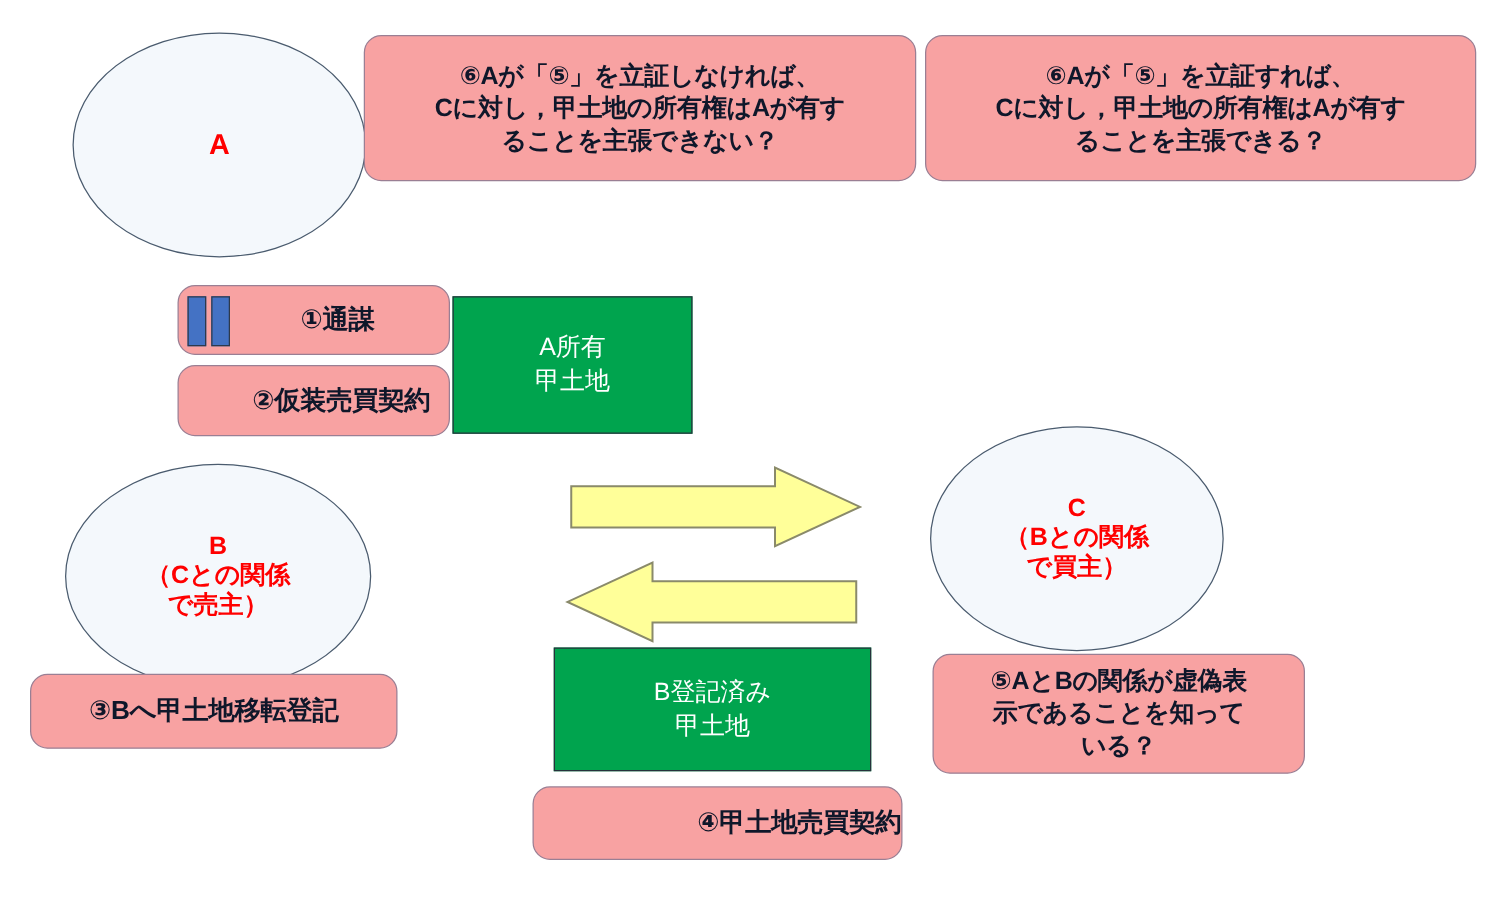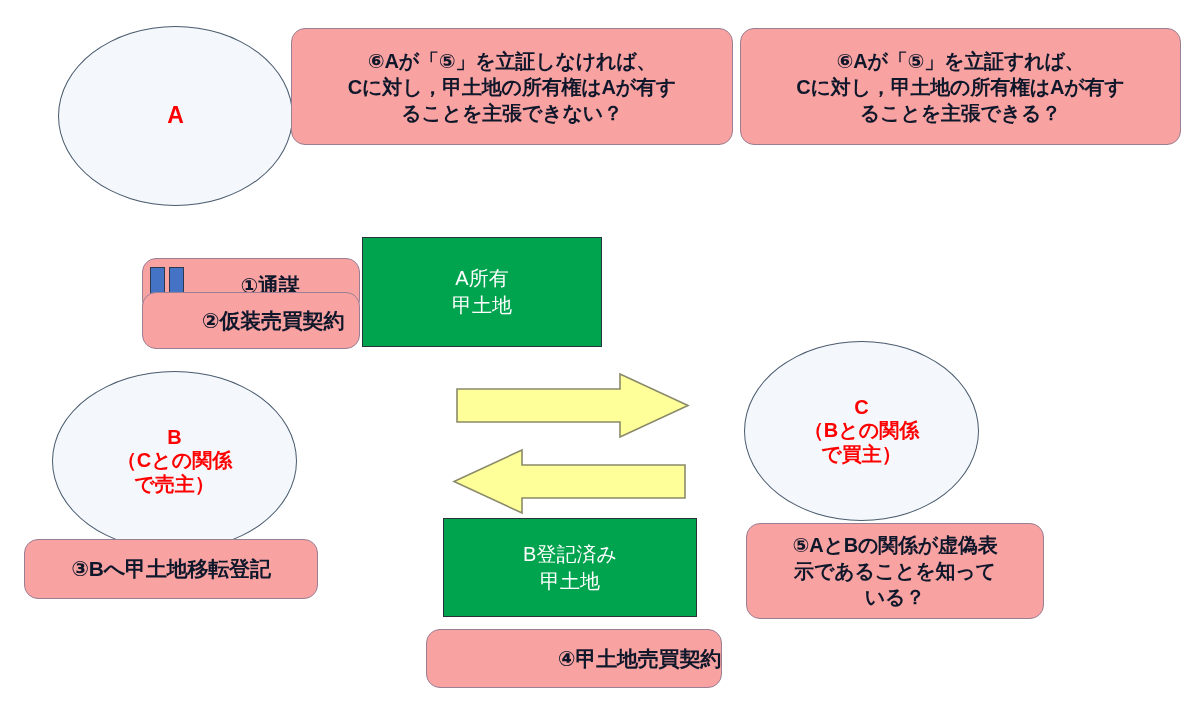--- a/index.html
+++ b/index.html
@@ -115,33 +115,33 @@
 Cに対し，甲土地の所有権はAが有す
 ることを主張できない？</span>
   </div>
 
   <div class="pink-box multi" style="left:740px; top:28px; width:441px; height:117px;">
     <span>⑥Aが「⑤」を立証すれば、
 Cに対し，甲土地の所有権はAが有す
 ることを主張できる？</span>
   </div>
 
-  <div class="pink-box single" style="left:142px; top:228px; width:218px; height:56px;margin-top:30px;">
+  <div class="pink-box single" style="left:142px; top:228px; width:218px; height:56px;">
     <div class="blue-bars" style="left:7px; top:8px; height:40px;">
       <div class="blue-bar"></div>
       <div class="blue-bar"></div>
     </div>
     <span style="padding-left:38px;">①通謀</span>
   </div>
 
   <div class="pink-box single" style="left:142px; top:292px; width:218px; height:57px;padding-left:44px;">
     <span>②仮装売買契約</span>
   </div>
 
-  <div class="green-box" style="left:362px; top:237px; width:240px; height:110px;">
+  <div class="green-box" style="left:362px; top:237px; width:192px; height:110px;">
     <span>A所有
 甲土地</span>
   </div>
 
   <div class="ellipse" id="node-b" style="left:52px; top:371px; width:245px; height:180px;">
     <span class="ellipse-label">B
 （Cとの関係
 で売主）</span>
   </div>
 

